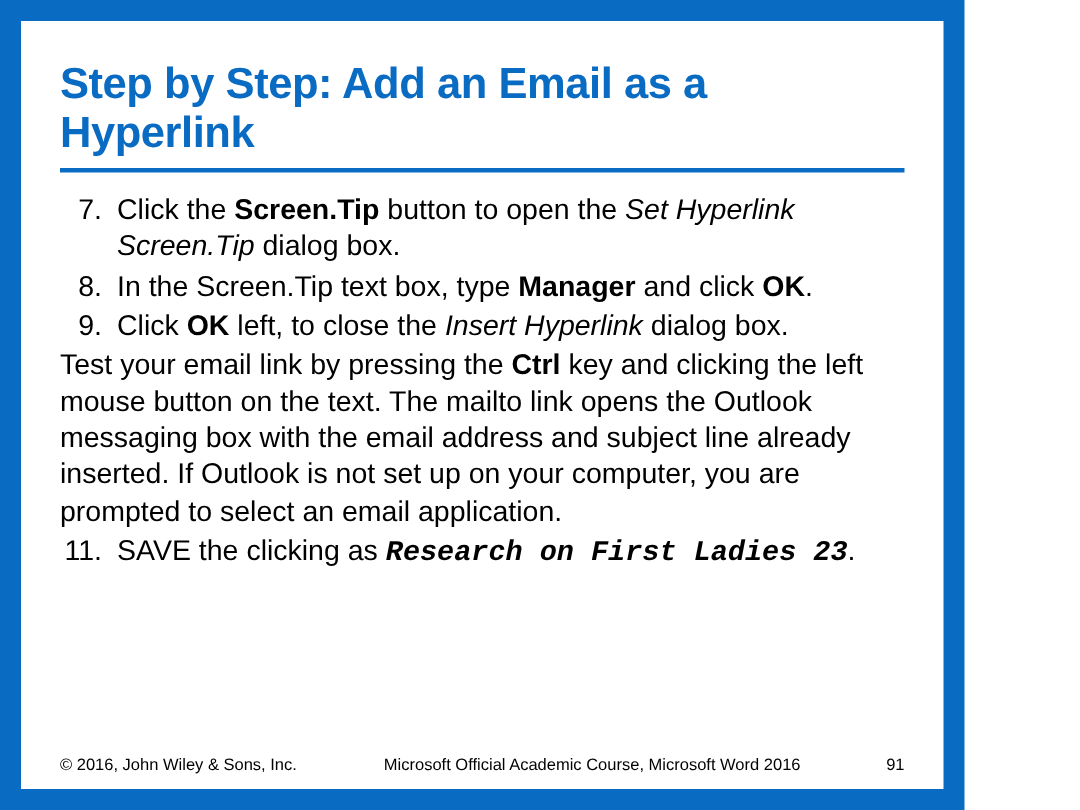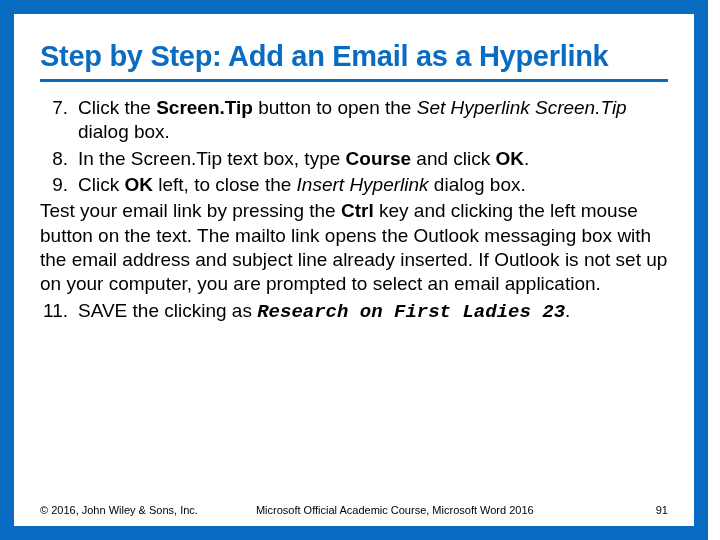--- a/index.html
+++ b/index.html
@@ -2,21 +2,21 @@
 <html><head>
 <meta charset="utf-8">
 <style>
   * { box-sizing: border-box; margin: 0; padding: 0; }
   html, body { width: 720px; height: 540px; }
   body {
     font-family: "Segoe UI", "Helvetica Neue", Arial, sans-serif;
     background: #fff;
   }
   .slide {
-    width: 708px;
+    width: 643px;
     height: 540px;
     border: 14px solid #0a6bc2;
     background: #fff;
     position: relative;
     padding: 26px 26px 0 26px;
   }
   .title {
     color: #0a6bc2;
     font-size: 29px;
     font-weight: 600;
@@ -70,21 +70,21 @@
   <h1 class="title">Step by Step: Add an Email as a Hyperlink</h1>
 
   <div class="content">
     <ol class="steps">
         <li>
           <span class="num">7.</span>
           <span class="txt"><span>Click the </span><span class="b">Screen.Tip</span><span> button to open the </span><span class="i">Set Hyperlink Screen.Tip</span><span> dialog box.</span></span>
         </li>
         <li>
           <span class="num">8.</span>
-          <span class="txt"><span>In the Screen.Tip text box, type </span><span class="b">Course</span><span> and click </span><span class="b">OK</span><span>.</span></span>
+          <span class="txt"><span>In the Screen.Tip text box, type </span><span class="b">Manager</span><span> and click </span><span class="b">OK</span><span>.</span></span>
         </li>
         <li>
           <span class="num">9.</span>
           <span class="txt"><span>Click </span><span class="b">OK</span><span> left, to close the </span><span class="i">Insert Hyperlink</span><span> dialog box.</span></span>
         </li>
         <li>
           <span class="txt"><span>Test your email link by pressing the </span><span class="b">Ctrl</span><span> key and clicking the left mouse button on the text. The mailto link opens the Outlook messaging box with the email address and subject line already inserted. If Outlook is not set up on your computer, you are prompted to select an email application.</span></span>
         </li>
         <li>
           <span class="num">11.</span>

